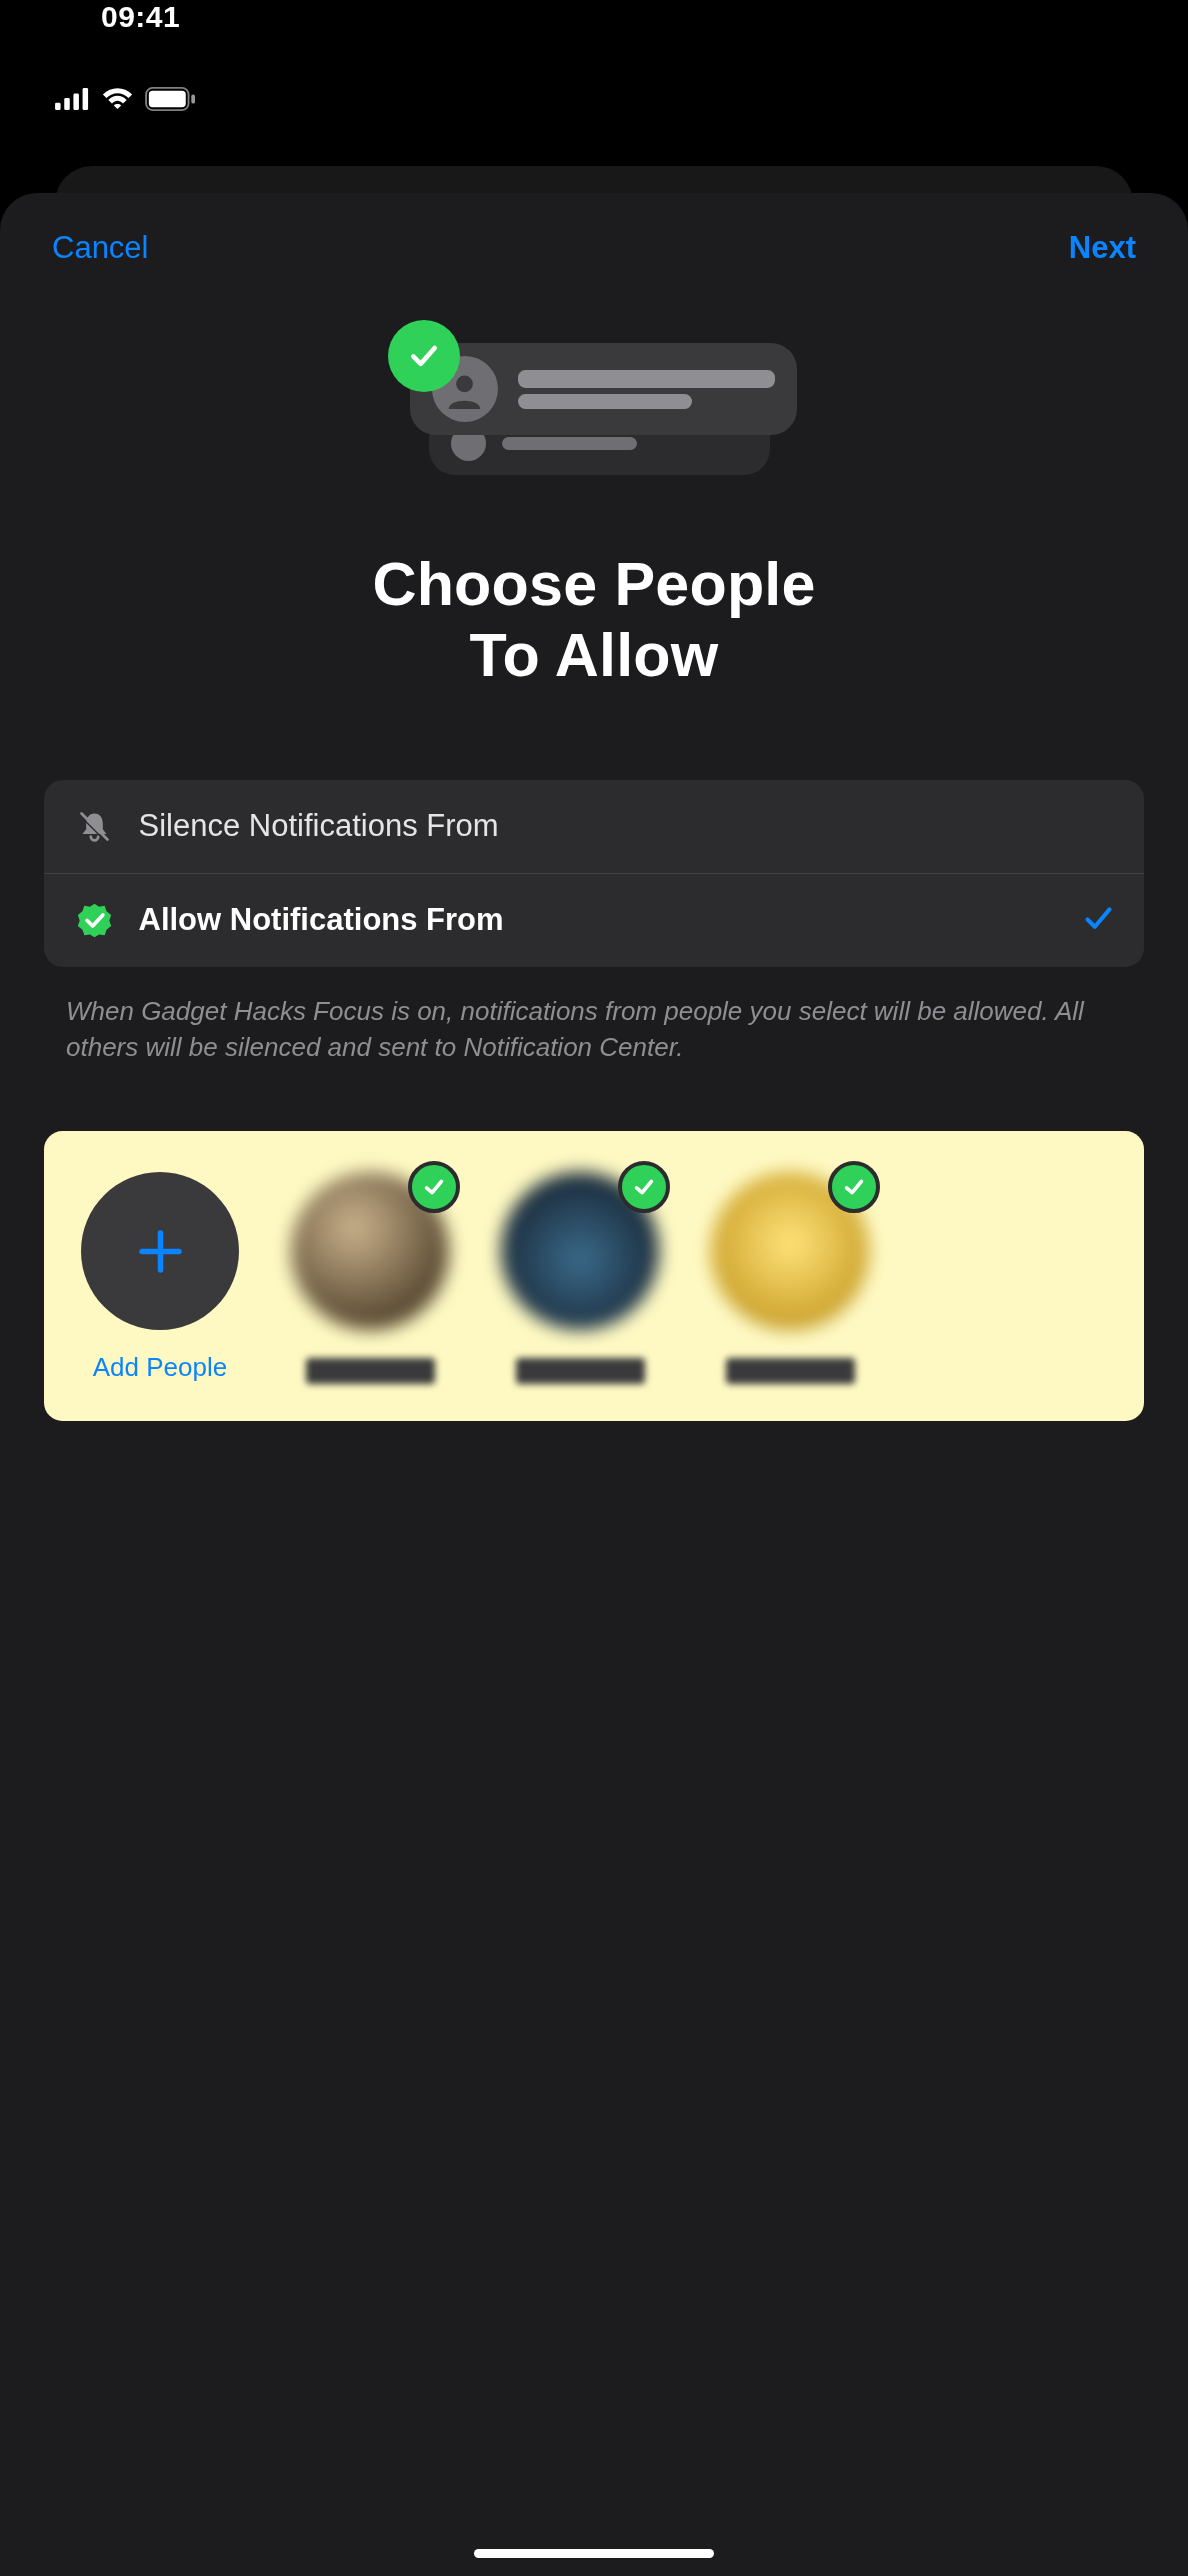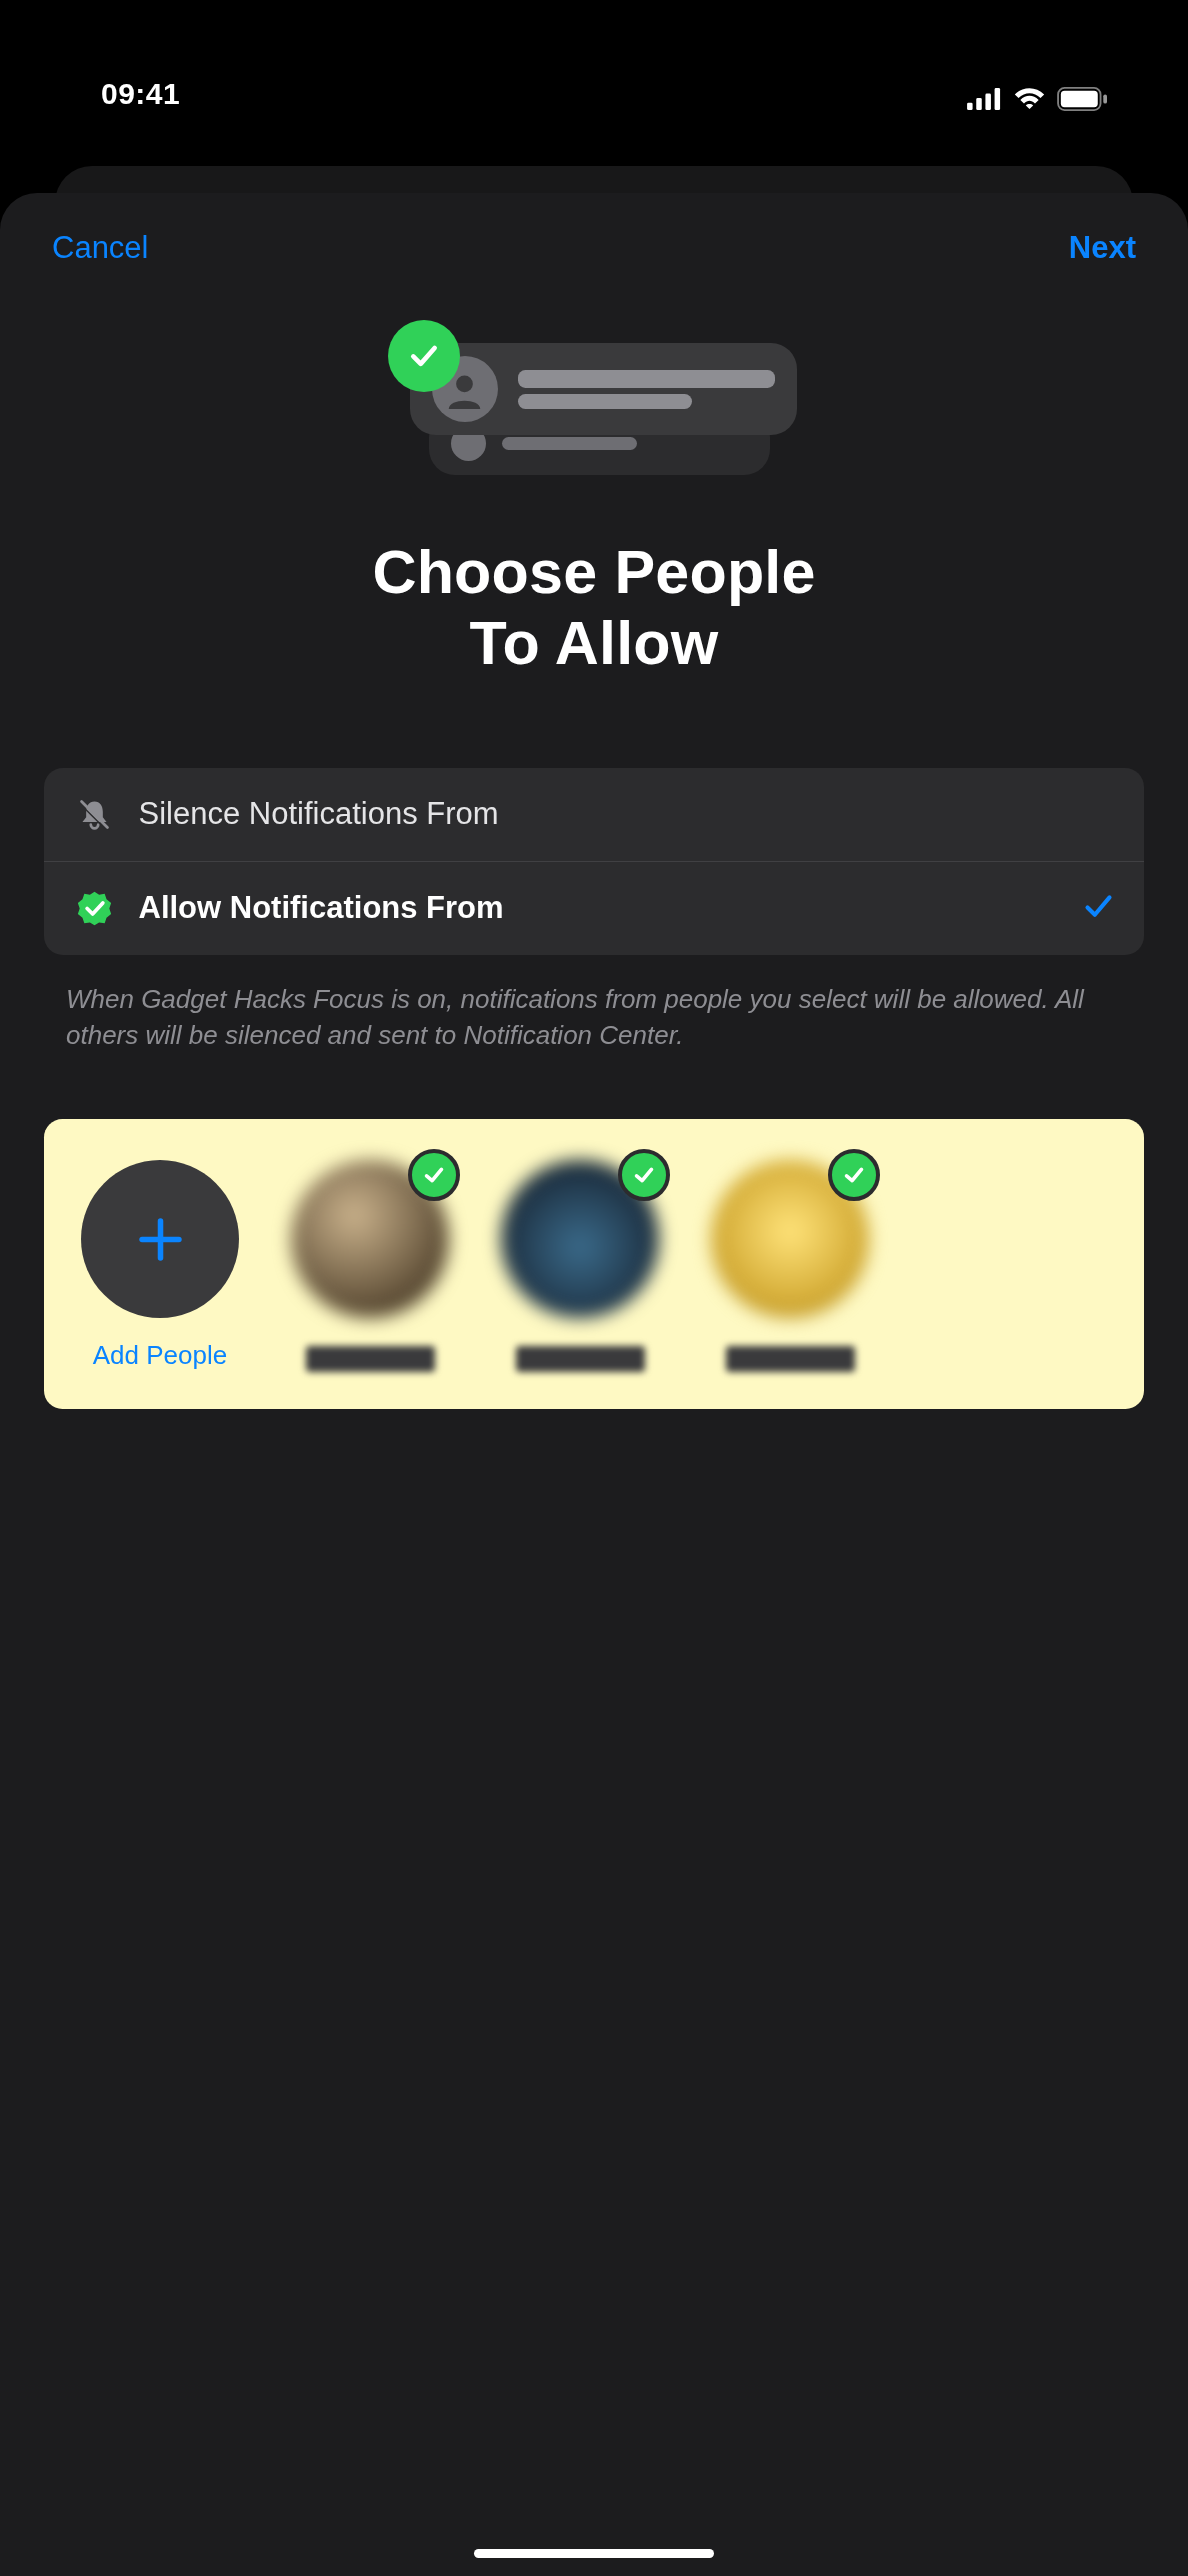--- a/index.html
+++ b/index.html
@@ -18,24 +18,25 @@
     position: relative;
   }
   
   .status-bar {
     position: absolute;
     top: 0;
     left: 0;
     right: 15px;
     height: 111px;
     display: flex;
-    align-items: flex-end;
+    align-items: flex-start;
     justify-content: space-between;
     padding: 0 55px;
     z-index: 10;
+    flex-direction: column;
   }
   .status-time {
     font-size: 30px;
     font-weight: 600;
     letter-spacing: 0.5px;
     margin-left: 46px;
   }
   .status-icons {
     display: flex;
     align-items: center;
@@ -142,21 +143,21 @@
     align-items: center;
     justify-content: center;
     z-index: 4;
   }
 
   .hero-title {
     font-size: 61px;
     font-weight: 700;
     text-align: center;
     line-height: 1.15;
-    margin-top: 15px;
+    margin-top: 27px;
     letter-spacing: 0.2px;
   }
 
   .options-group {
     margin: 53px 44px 0 44px;
     background: #2c2c2e;
     border-radius: 19px;
     overflow: hidden;
   }
   .option-row {

